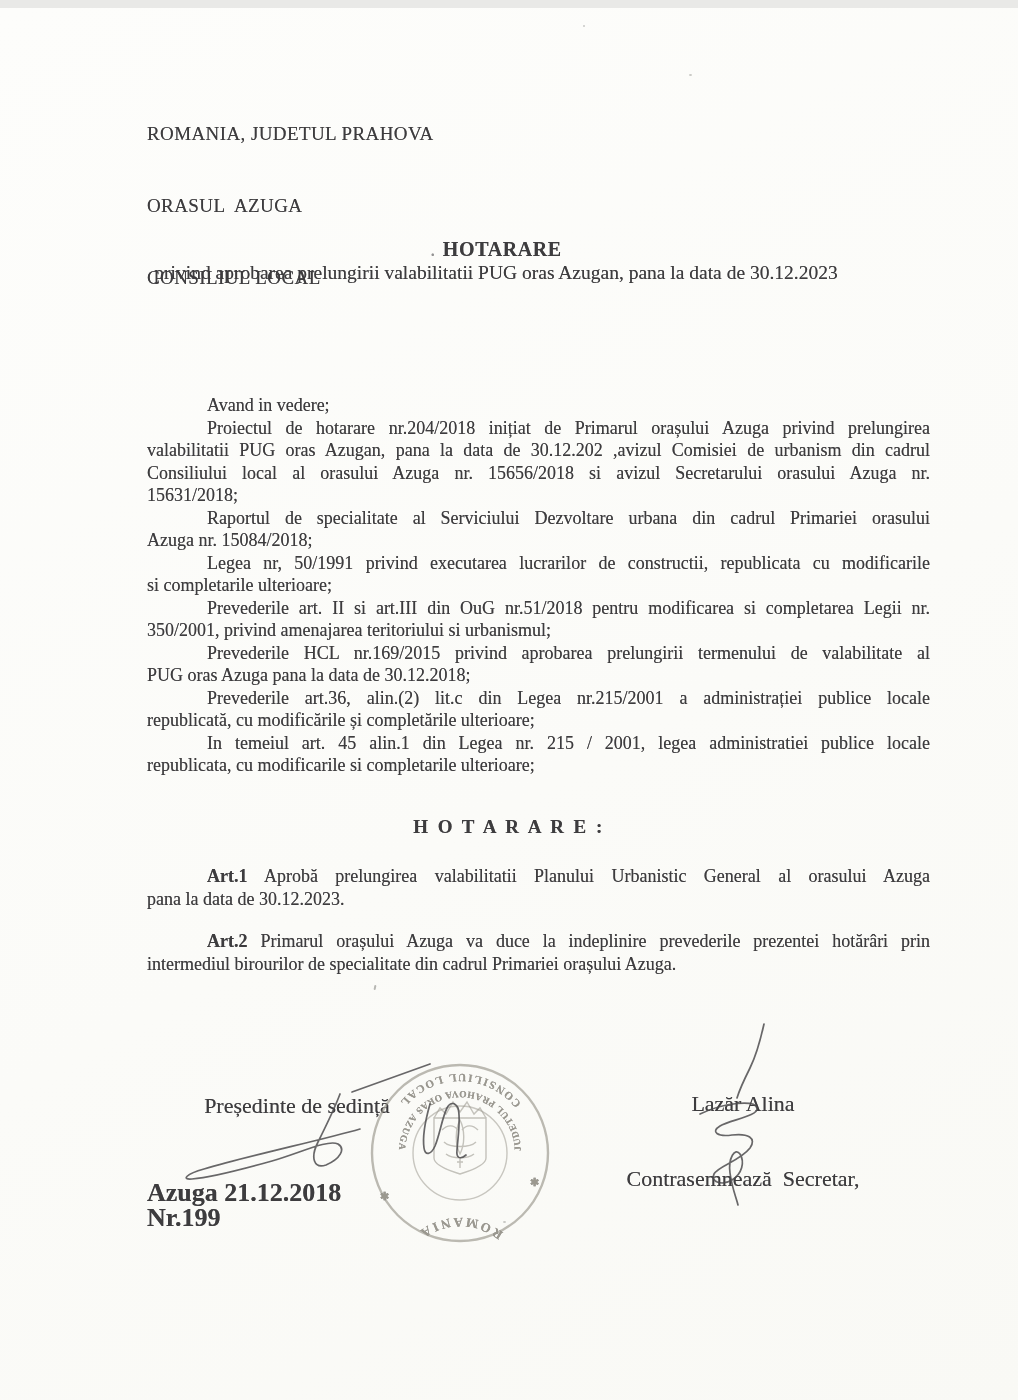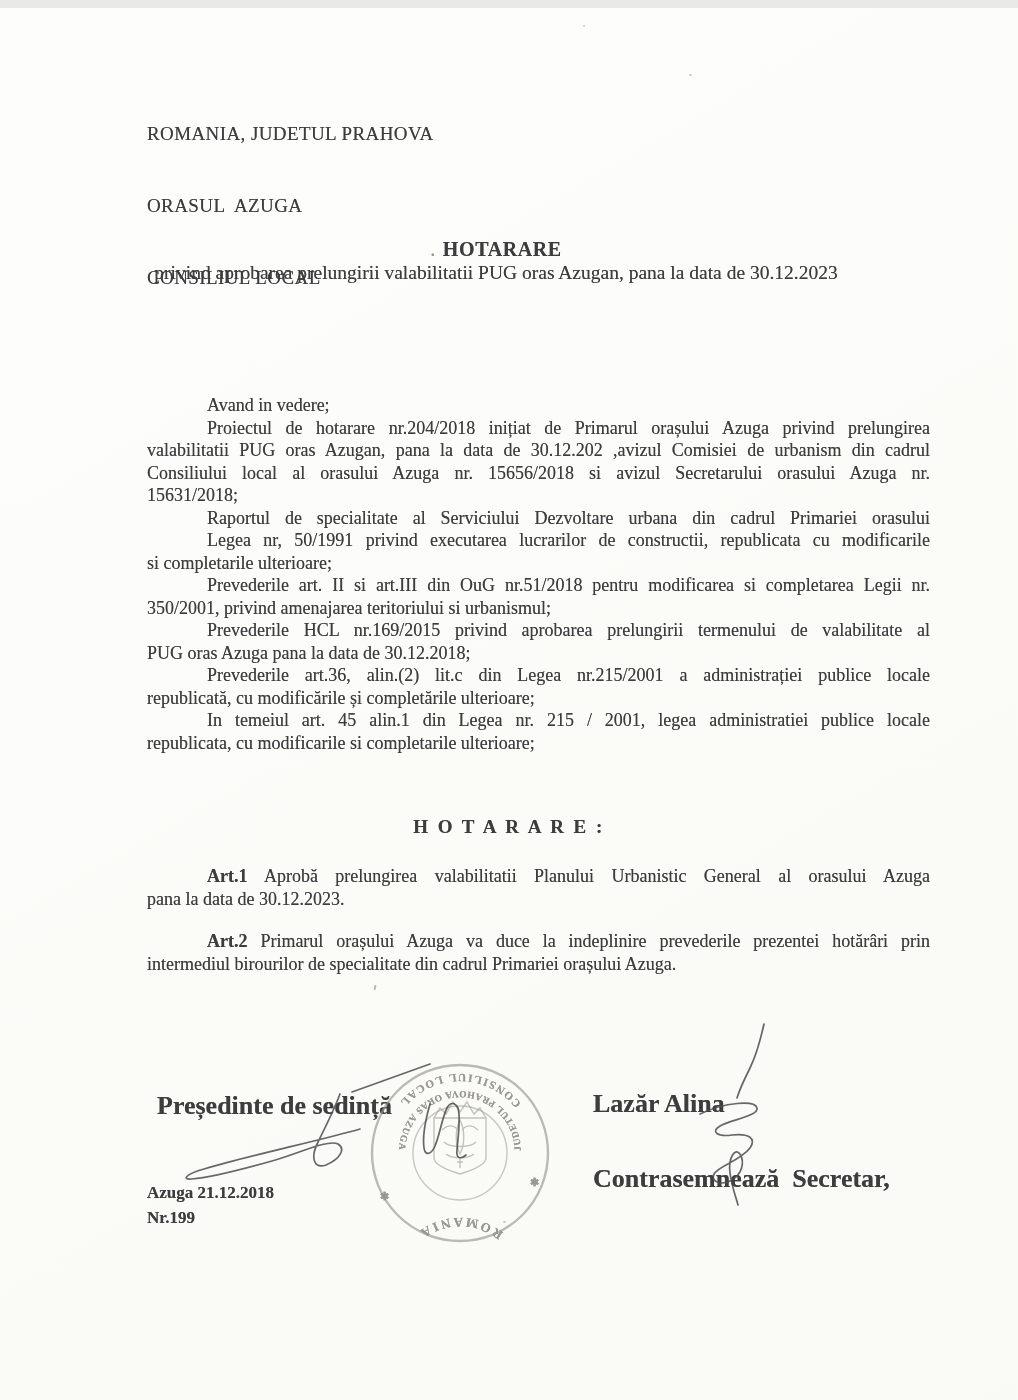--- a/index.html
+++ b/index.html
@@ -25,25 +25,25 @@
   .justify{text-align:justify;text-align-last:justify;text-justify:inter-word;white-space:nowrap;}
   .indent{padding-left:60px;}
   .bold{font-weight:bold;}
   
   .decision{left:0;top:808px;width:1018px;text-align:center;font-size:19px;font-weight:bold;letter-spacing:2.5px;white-space:pre;}
   
   .article{left:147px;width:783px;font-size:18px;line-height:22.5px;}
   .art1{top:857px;} .art2{top:922px;}
   .lbl{font-weight:bold;}
   
-  .sig-block{font-size:26px;font-weight:bold;line-height:25px;white-space:pre;}
+  .sig-block{font-size:22px;font-weight:normal;line-height:25px;text-align:center;white-space:pre;}
   .sig-left{left:157px;top:1035px;width:280px;}
   .sig-right{left:593px;top:1033px;width:300px;}
   
-  .footer{left:147px;top:1172px;font-size:17px;font-weight:bold;line-height:25px;}
+  .footer{left:147px;top:1172px;font-size:26px;font-weight:bold;line-height:25px;}
   
   .stamp{left:362px;top:1050px;width:196px;height:196px;filter:blur(.35px);opacity:.85;}
   .stamp text{font-family:"Liberation Serif",serif;font-weight:bold;fill:#8b887e;}
   
   .ink{left:0;top:0;width:1018px;height:1400px;pointer-events:none;}
   .ink path{fill:none;stroke:#4e4c4f;stroke-width:1.7;stroke-linecap:round;opacity:.85;}
   
   .speck{position:absolute;background:#8a8a86;border-radius:50%;opacity:.45;}
 </style>
 </head>
@@ -69,20 +69,21 @@
       <div class="pre-line indent justify">Proiectul de hotarare nr.204/2018 inițiat de Primarul orașului Azuga privind prelungirea</div>
 
       <div class="pre-line justify">valabilitatii PUG oras Azugan, pana la data de 30.12.202 ,avizul Comisiei de urbanism din cadrul</div>
 
       <div class="pre-line justify">Consiliului local al orasului Azuga nr. 15656/2018 si avizul Secretarului orasului Azuga nr.</div>
 
       <div class="pre-line">15631/2018;</div>
 
       <div class="pre-line indent justify">Raportul de specialitate al Serviciului Dezvoltare  urbana din cadrul Primariei orasului</div>
 
+      <div class="pre-line">Azuga nr. 15084/2018;</div>
 
       <div class="pre-line indent justify">Legea nr, 50/1991 privind executarea lucrarilor de constructii, republicata cu modificarile</div>
 
       <div class="pre-line">si completarile ulterioare;</div>
 
       <div class="pre-line indent justify">Prevederile art. II si art.III din OuG nr.51/2018 pentru modificarea si completarea Legii nr.</div>
 
       <div class="pre-line">350/2001, privind amenajarea teritoriului si urbanismul;</div>
 
       <div class="pre-line indent justify">Prevederile HCL nr.169/2015 privind aprobarea prelungirii termenului de valabilitate al</div>

